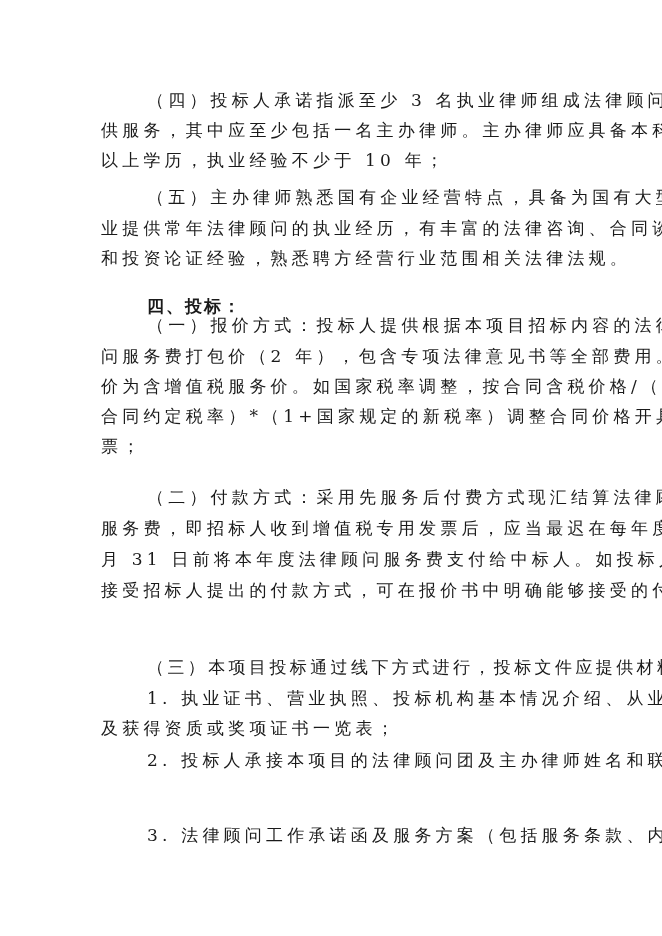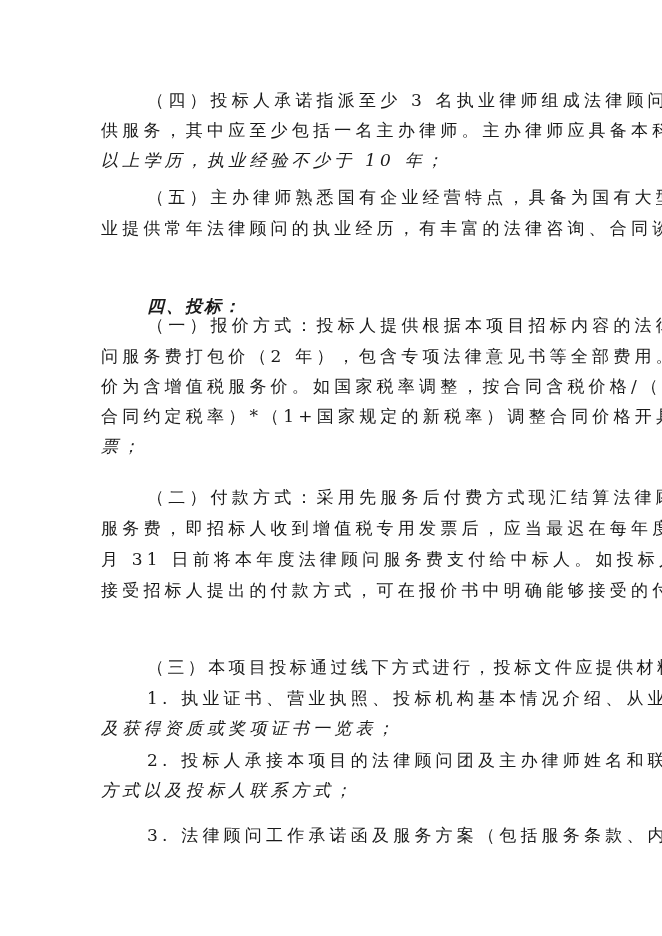--- a/index.html
+++ b/index.html
@@ -2,51 +2,51 @@
 <html><head>
 <meta charset="utf-8">
 <style>
   html, body { margin:0; padding:0; background:#ffffff; }
   body { width:662px; height:936px; position:relative; overflow:hidden;
          font-family: "DejaVu Serif", "Liberation Serif", serif; color:#1a1a1a; }
   .page { position:absolute; left:0; top:0; width:662px; height:936px; background:#fff; }
   .line { position:absolute; left:101px; width:462px; height:24px; line-height:24px;
           font-size:17px; white-space:nowrap; letter-spacing:4.2px; text-align:justify; text-align-last:justify; }
   .indent { left:147px; width:416px; }
-  .noj { text-align-last:left;font-style:italic; }
+  .noj { text-align-last:left; }
   .bold { font-weight:bold; letter-spacing:2px; }
 </style>
 </head>
 <body>
 
 <div class="page">
 
   <div class="line indent" style="top:88px">（四）投标人承诺指派至少 3 名执业律师组成法律顾问团提</div>
   <div class="line" style="top:118px">供服务，其中应至少包括一名主办律师。主办律师应具备本科及</div>
   <div class="line noj" style="top:148px">以上学历，执业经验不少于 10 年；</div>
 
   <div class="line indent" style="top:185px">（五）主办律师熟悉国有企业经营特点，具备为国有大型企</div>
   <div class="line" style="top:216px">业提供常年法律顾问的执业经历，有丰富的法律咨询、合同谈判</div>
+  <div class="line noj" style="top:246px">和投资论证经验，熟悉聘方经营行业范围相关法律法规。</div>
 
   <div class="line indent noj bold" style="top:294px">四、投标：</div>
 
   <div class="line indent" style="top:313px">（一）报价方式：投标人提供根据本项目招标内容的法律顾</div>
   <div class="line" style="top:344px">问服务费打包价（2 年），包含专项法律意见书等全部费用。报</div>
   <div class="line" style="top:374px">价为含增值税服务价。如国家税率调整，按合同含税价格/（1+</div>
   <div class="line" style="top:404px">合同约定税率）*（1+国家规定的新税率）调整合同价格开具发</div>
   <div class="line noj" style="top:434px">票；</div>
 
   <div class="line indent" style="top:485px">（二）付款方式：采用先服务后付费方式现汇结算法律顾问</div>
   <div class="line" style="top:516px">服务费，即招标人收到增值税专用发票后，应当最迟在每年度 12</div>
   <div class="line" style="top:547px">月 31 日前将本年度法律顾问服务费支付给中标人。如投标人不</div>
   <div class="line" style="top:578px">接受招标人提出的付款方式，可在报价书中明确能够接受的付款</div>
 
   <div class="line indent" style="top:655px;letter-spacing:3.4px">（三）本项目投标通过线下方式进行，投标文件应提供材料：</div>
 
   <div class="line indent" style="top:686px">1. 执业证书、营业执照、投标机构基本情况介绍、从业经验</div>
   <div class="line noj" style="top:716px">及获得资质或奖项证书一览表；</div>
 
   <div class="line indent" style="top:748px;width:404px">2. 投标人承接本项目的法律顾问团及主办律师姓名和联系</div>
-  <div class="line noj" style="top:778px">方式以及投标人联系方式；</div>
 
   <div class="line indent" style="top:823px;width:424px">3. 法律顾问工作承诺函及服务方案（包括服务条款、内容、</div>
 
 </div>
 
 </body></html>

